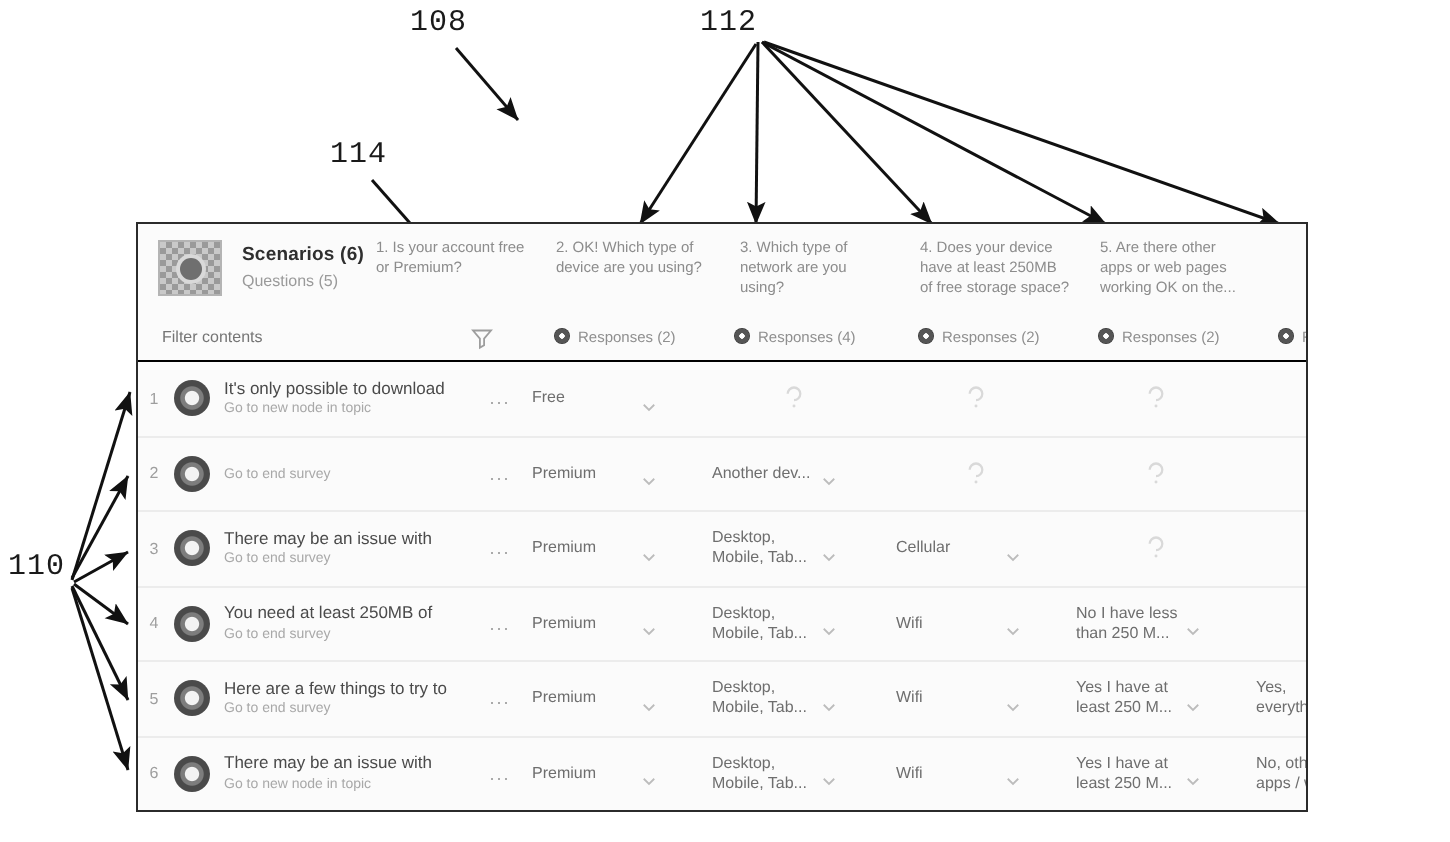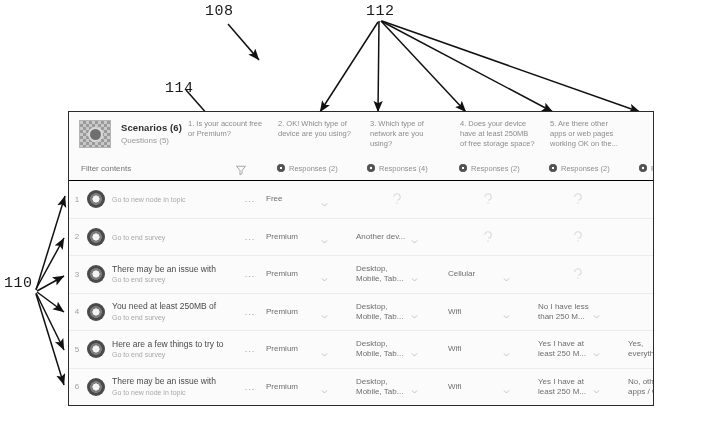--- a/index.html
+++ b/index.html
@@ -29,22 +29,22 @@
   }
   .ref-num {
     position: absolute;
     font-family: Liberation Mono, monospace;
     font-size: 15px;
     color: #1a1a1a;
     letter-spacing: 0.5px;
     white-space: nowrap;
   }
   #ref-108 { left: 205px; top: 3px; }
-  #ref-112 { left: 366px; top: 3px; }
-  #ref-114 { left: 165px; top: 80px; }
+  #ref-112 { left: 350px; top: 3px; }
+  #ref-114 { left: 165px; top: 69px; }
   #ref-110 { left: 4px; top: 275px; }
 
   
   .panel {
     position: absolute;
     left: 68px;
     top: 111px;
     width: 586px;
     height: 295px;
     border: 1.6px solid #2b2b2b;
@@ -388,20 +388,21 @@
             <span>Responses (2)</span>
           </div>
         </div>
       </div>
 
       <div class="rows">
   <div class="row">
     <span class="row-index">1</span>
     <span class="row-avatar"></span>
     <span class="row-labels">
+      <span class="row-primary">It's only possible to download</span>
       <span class="row-secondary">Go to new node in topic</span>
     </span>
     <span class="row-ellipsis">...</span>
     <span class="answer-cells">
               <span class="answer-cell" style="width: 90px;">
                 <span class="answer-text">Free</span>
                 <span class="caret"><svg viewBox="0 0 12 12" fill="none" stroke="#8a8a8a" stroke-width="1.2">
                     <path d="M2.5 4.5 L6 8 L9.5 4.5"></path>
                   </svg></span>
               </span>

